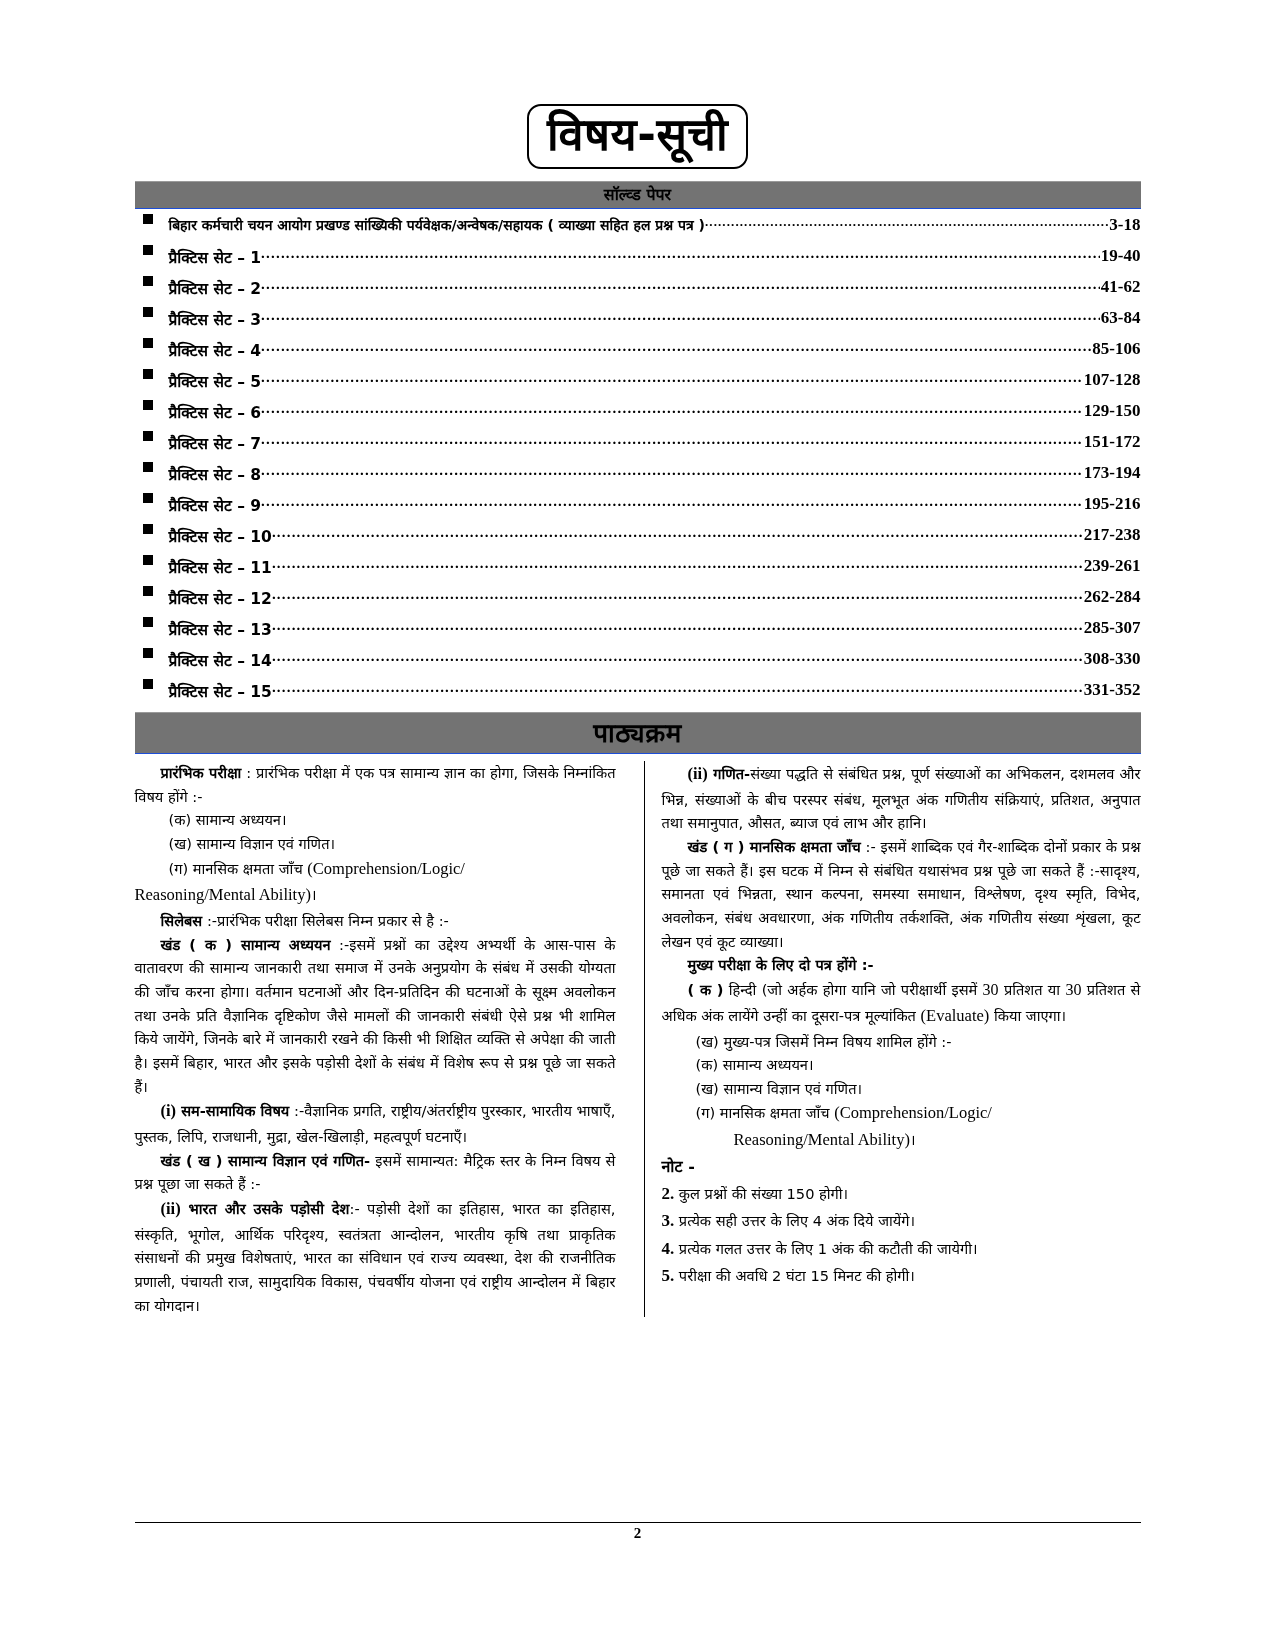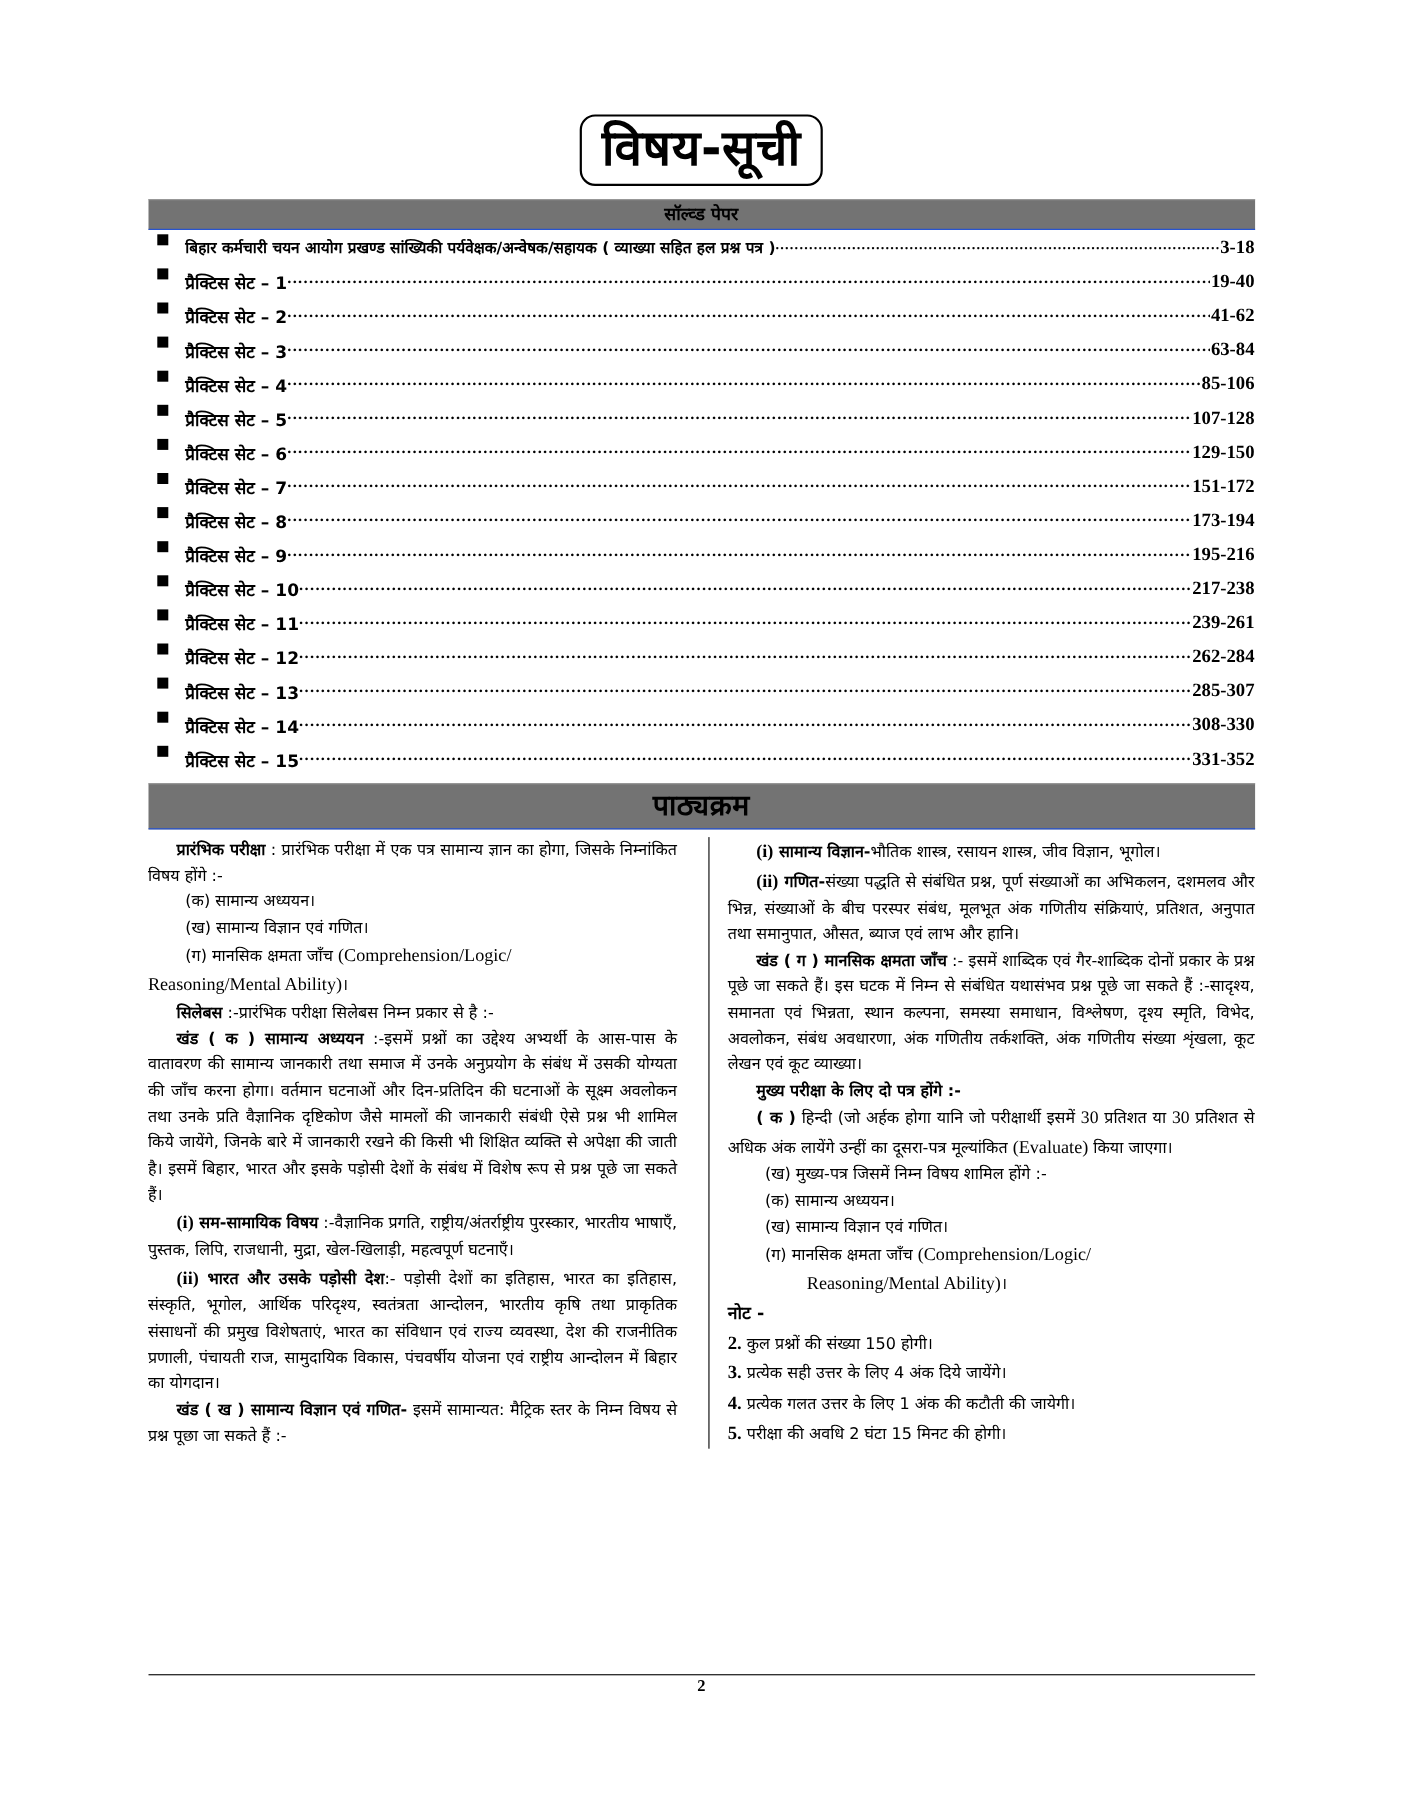--- a/index.html
+++ b/index.html
@@ -334,28 +334,27 @@
 
       <p class="ind2 noindent" style="text-indent:34px;"><span>(ग)  मानसिक  क्षमता  जाँच  </span><span class="lat">(Comprehension/Logic/</span></p>
       <p class="noindent"><span class="lat">Reasoning/Mental Ability)</span><span>।</span></p>
 
       <p class="ind"><b>सिलेबस</b><span> :-प्रारंभिक परीक्षा सिलेबस निम्न प्रकार से है :-</span></p>
 
       <p class="ind"><b>खंड ( क ) सामान्य अध्ययन</b><span> :-इसमें प्रश्नों का उद्देश्य अभ्यर्थी के आस-पास के वातावरण की सामान्य जानकारी तथा समाज में उनके अनुप्रयोग के संबंध में उसकी योग्यता की जाँच करना होगा। वर्तमान घटनाओं और दिन-प्रतिदिन की घटनाओं के सूक्ष्म अवलोकन तथा उनके प्रति वैज्ञानिक दृष्टिकोण जैसे मामलों की जानकारी संबंधी ऐसे प्रश्न भी शामिल किये जायेंगे, जिनके बारे में जानकारी रखने की किसी भी शिक्षित व्यक्ति से अपेक्षा की जाती है। इसमें बिहार, भारत और इसके पड़ोसी देशों के संबंध में विशेष रूप से प्रश्न पूछे जा सकते हैं।</span></p>
 
       <p class="ind"><b class="latb">(i)</b><b> सम-सामायिक विषय</b><span> :-वैज्ञानिक प्रगति, राष्ट्रीय/अंतर्राष्ट्रीय पुरस्कार, भारतीय भाषाएँ, पुस्तक, लिपि, राजधानी, मुद्रा, खेल-खिलाड़ी, महत्वपूर्ण घटनाएँ।</span></p>
 
+      <p class="ind"><b>खंड ( ख ) सामान्य विज्ञान एवं गणित-</b><span> इसमें सामान्यत: मैट्रिक स्तर के निम्न विषय से प्रश्न पूछा जा सकते हैं :-</span></p>
+
       <p class="ind"><b class="latb">(ii)</b><b> भारत और उसके पड़ोसी देश</b><span>:- पड़ोसी देशों का इतिहास, भारत का इतिहास, संस्कृति, भूगोल, आर्थिक परिदृश्य, स्वतंत्रता आन्दोलन, भारतीय कृषि तथा प्राकृतिक संसाधनों की प्रमुख विशेषताएं, भारत का संविधान एवं राज्य व्यवस्था, देश की राजनीतिक प्रणाली, पंचायती राज, सामुदायिक विकास, पंचवर्षीय योजना एवं राष्ट्रीय आन्दोलन में बिहार का योगदान।</span></p>
-
-      <p class="ind"><b>खंड ( ख ) सामान्य विज्ञान एवं गणित-</b><span> इसमें सामान्यत: मैट्रिक स्तर के निम्न विषय से प्रश्न पूछा जा सकते हैं :-</span></p>
     </div>
 
     <div class="col right">
 
-      <p class="ind"><b class="latb">(i)</b><b> सामान्य विज्ञान-</b><span>भौतिक शास्त्र, रसायन शास्त्र, जीव विज्ञान, भूगोल।</span></p>
 
       <p class="ind"><b class="latb">(ii)</b><b> गणित-</b><span>संख्या पद्धति से संबंधित प्रश्न, पूर्ण संख्याओं का अभिकलन, दशमलव और भिन्न, संख्याओं के बीच परस्पर संबंध, मूलभूत अंक गणितीय संक्रियाएं, प्रतिशत, अनुपात तथा समानुपात, औसत, ब्याज एवं लाभ और हानि।</span></p>
 
       <p class="ind"><b>खंड ( ग ) मानसिक क्षमता जाँच</b><span> :- इसमें शाब्दिक एवं गैर-शाब्दिक दोनों प्रकार के प्रश्न पूछे जा सकते हैं। इस घटक में निम्न से संबंधित यथासंभव प्रश्न पूछे जा सकते हैं :-सादृश्य, समानता एवं भिन्नता, स्थान कल्पना, समस्या समाधान, विश्लेषण, दृश्य स्मृति, विभेद, अवलोकन, संबंध अवधारणा, अंक गणितीय तर्कशक्ति, अंक गणितीय संख्या शृंखला, कूट लेखन एवं कूट व्याख्या।</span></p>
 
       <p class="ind"><b>मुख्य परीक्षा के लिए दो पत्र होंगे :-</b></p>
 
       <p class="ind"><b>( क )</b><span> हिन्दी (जो अर्हक होगा यानि जो परीक्षार्थी इसमें </span><span class="num">30</span><span> प्रतिशत या </span><span class="num">30</span><span> प्रतिशत से अधिक अंक लायेंगे उन्हीं का दूसरा-पत्र मूल्यांकित </span><span class="lat">(Evaluate)</span><span> किया जाएगा।</span></p>
 
       <p class="ind2">(ख) मुख्य-पत्र जिसमें निम्न विषय शामिल होंगे :-</p>

